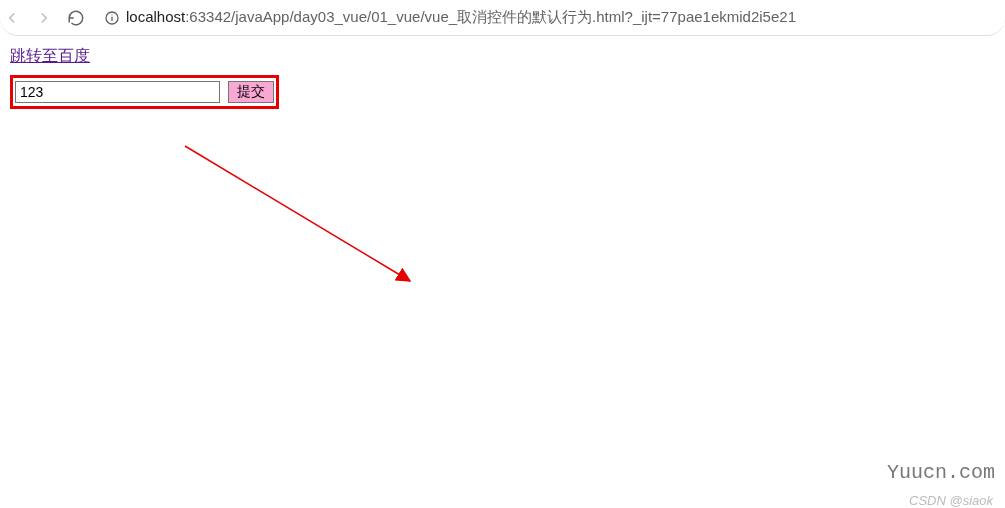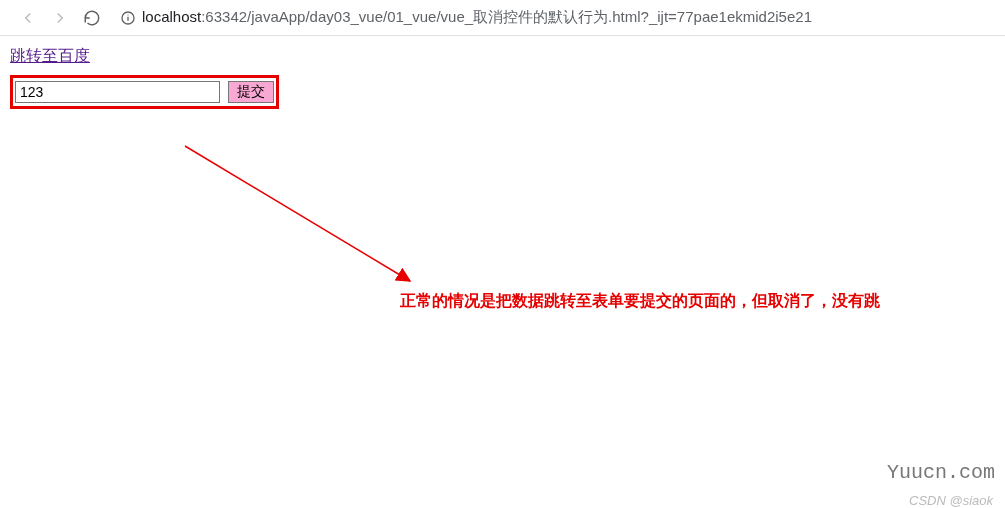--- a/index.html
+++ b/index.html
@@ -1,17 +1,17 @@
 <!DOCTYPE html>
 <html><head>
   <meta charset="utf-8">
   <style>
     * { box-sizing: border-box; margin: 0; padding: 0; }
     body { font-family: Arial, "Microsoft YaHei", sans-serif; font-size: 14px; background: #fff; width: 1005px; height: 508px; position: relative; overflow: hidden; }
-    .toolbar { height: 36px; display: flex; align-items: center; padding: 0 16px; border-bottom: 1px solid #e0e0e0; gap: 8px; }
+    .toolbar { height: 36px; display: flex; align-items: center; padding: 0 0; border-bottom: 1px solid #e0e0e0; gap: 8px; border-radius: 18px; }
     .nav-btn { width: 24px; height: 24px; display: flex; align-items: center; justify-content: center; color: #5f6368; cursor: pointer; border-radius: 50%; }
     .nav-btn.disabled { color: #bdbdbd; cursor: default; }
     .nav-btn svg { width: 18px; height: 18px; stroke: currentColor; fill: none; stroke-width: 2; }
     .url-bar { flex: 1; display: flex; align-items: center; gap: 6px; padding: 4px 8px; font-size: 15px; color: #202124; }
     .url-bar .info-icon { color: #5f6368; display: flex; }
     .url-bar .info-icon svg { width: 16px; height: 16px; }
     .url-text { white-space: nowrap; overflow: hidden; }
     .url-host { color: #202124; }
     .url-path { color: #5f6368; }
     .page { padding: 10px; position: relative; }
@@ -67,17 +67,16 @@
 
   <svg class="arrow-svg" width="260" height="160">
     <defs>
       <marker id="ah" markerWidth="12" markerHeight="12" refX="9" refY="5" orient="auto">
         <path d="M0,0 L10,5 L0,10 Z" fill="#e60000"></path>
       </marker>
     </defs>
     <line x1="5" y1="5" x2="230" y2="140" stroke="#e60000" stroke-width="1.5" marker-end="url(#ah)"></line>
   </svg>
 
-  <div class="annotation">正常的情况是把数据跳转至表单要提交的页面的，但取消了，没有跳</div>
 </div>
 
 <div class="watermark1">Yuucn.com</div>
 <div class="watermark2">CSDN @siaok</div>
 
 </body></html>

